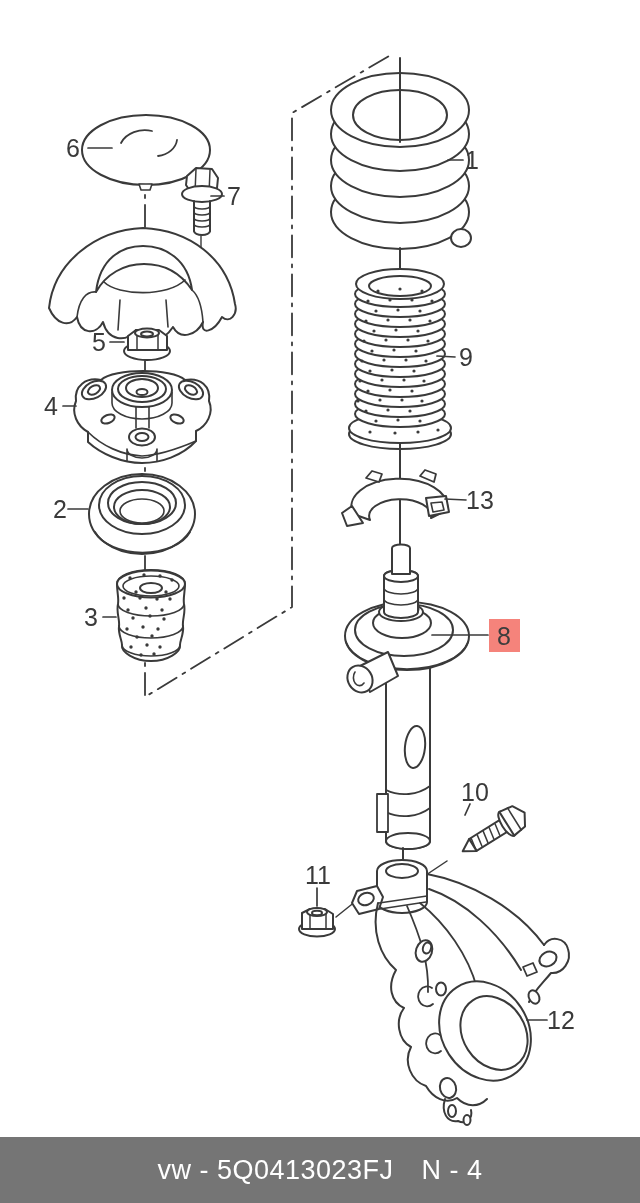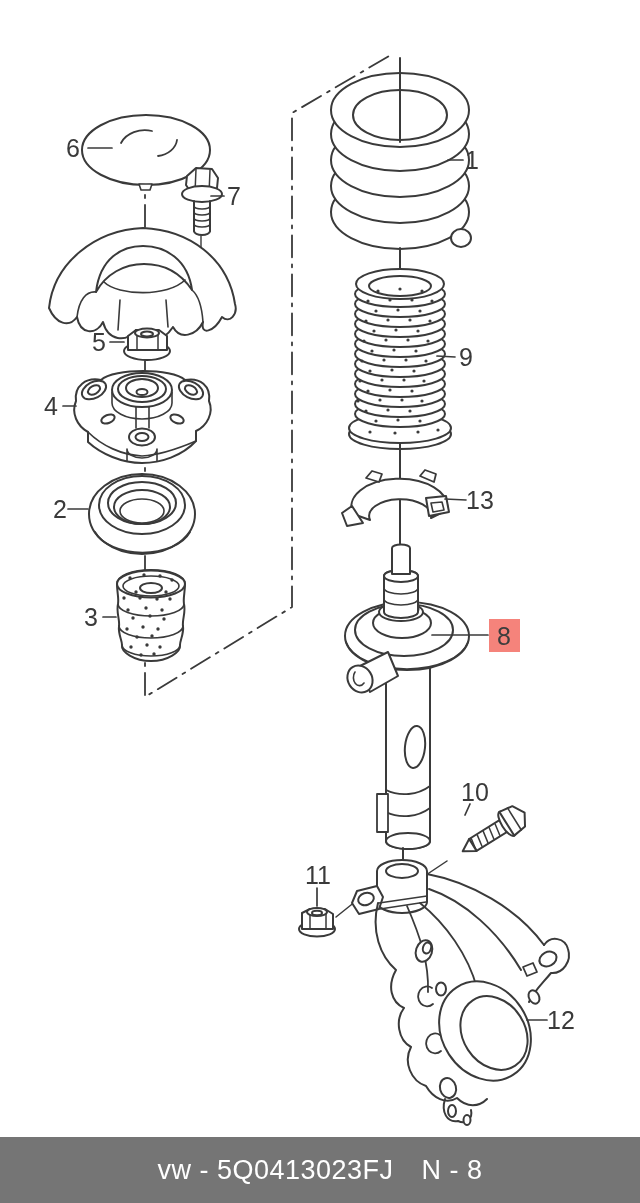--- a/index.html
+++ b/index.html
@@ -354,16 +354,16 @@
         <line x1="527" y1="1020" x2="547" y2="1020"></line>
         <text x="561" y="1029" text-anchor="middle" stroke="none">12</text>
       </g>
     </g>
   </g>
 </svg>
 
 
 <div class="footer">
   <span>vw - 5Q0413023FJ</span>
-  <span>N - 8</span>
+  <span>N - 4</span>
 </div>
 
 </div>
 
 </body></html>

